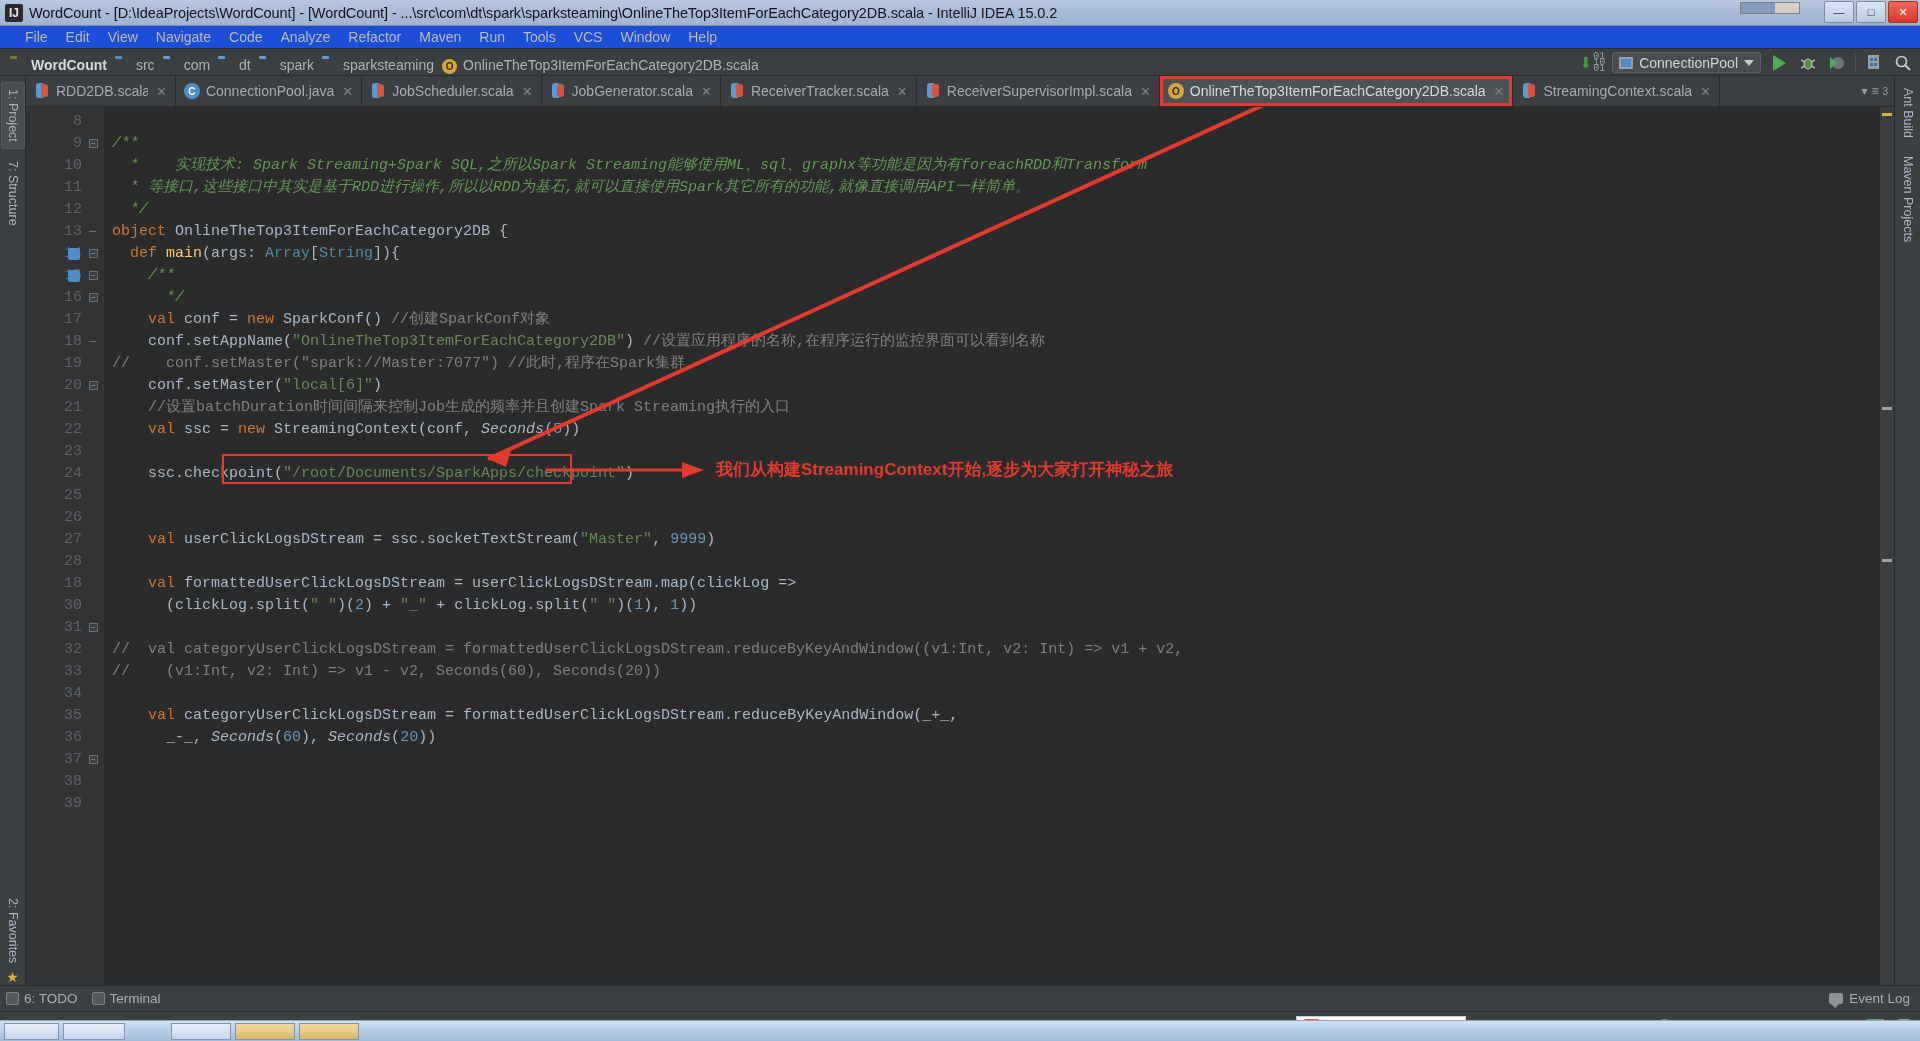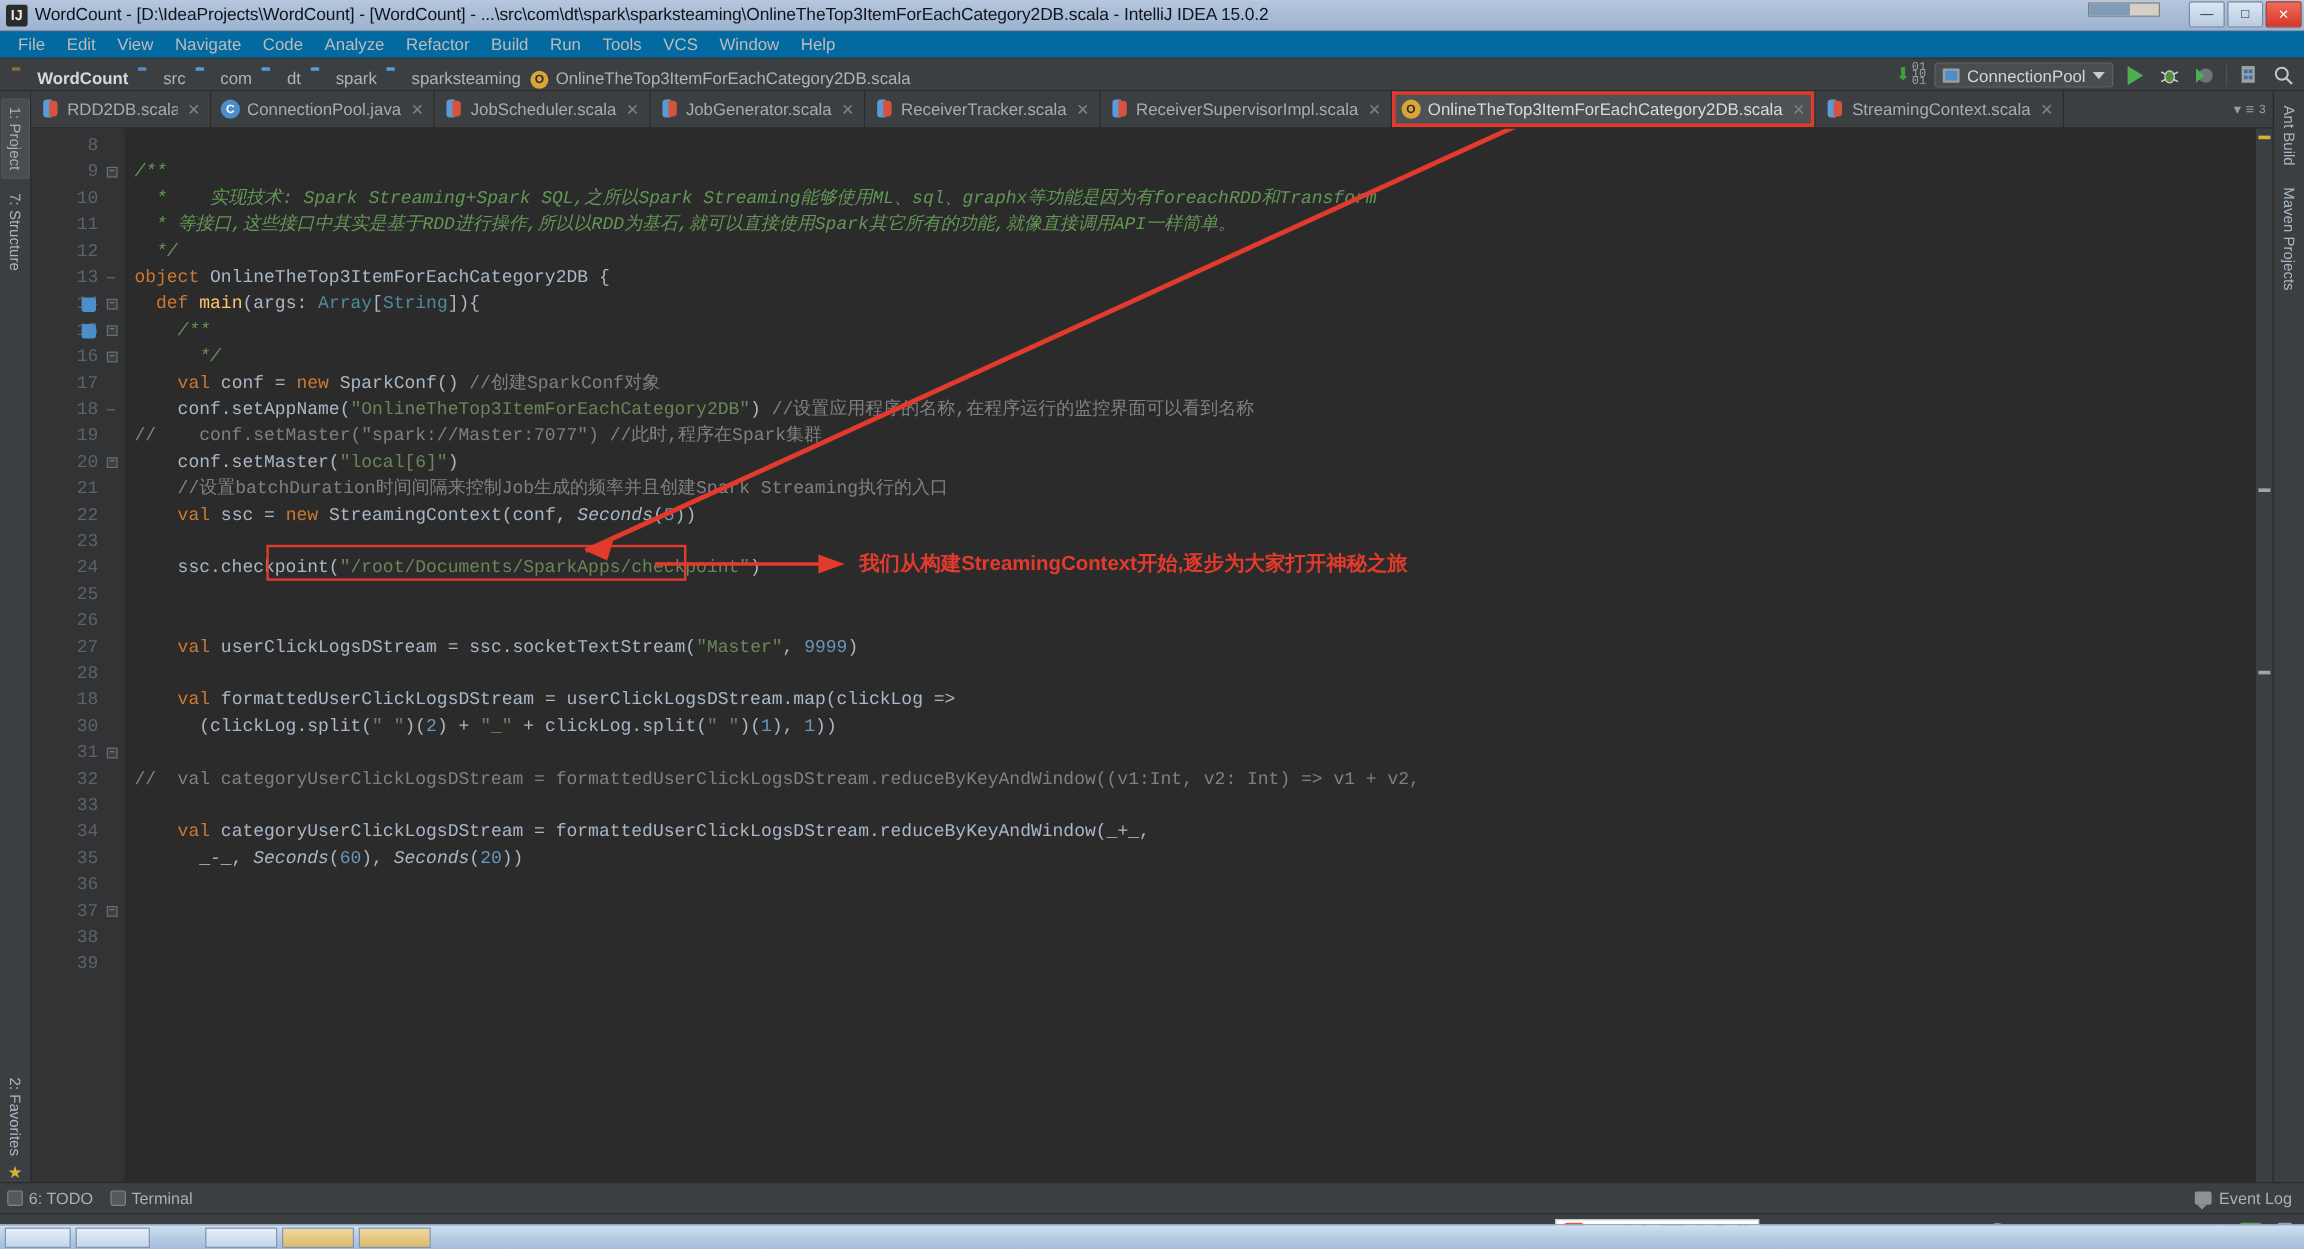--- a/index.html
+++ b/index.html
@@ -38,22 +38,22 @@
     width: 30px; height: 22px;
     background: linear-gradient(to bottom,#dbe6f4,#b9ccdf);
     border: 1px solid #7a8ca3; border-radius: 2px;
     display: flex; align-items: center; justify-content: center;
     font-size: 11px; color: #1c2430;
   }
   .winbtn.close { background: linear-gradient(to bottom,#f06a5a,#d6372a); color: #fff; border-color:#a72e22; }
 
   
   #menubar {
-    height: 23px; background: #0369a1;
-    display: flex; align-items: center; padding-left: 6px;
+    height: 23px; background: #1d4ed8;
+    display: flex; align-items: center; padding-left: 16px;
     border-bottom: 1px solid #2b2b2b;
   }
   #menubar .mi {
     font-size: 14px; color: #bbbbbb;
     padding: 2px 9px; white-space: nowrap;
   }
 
   
   #navbar {
     height: 27px; background: #3c3f41;
@@ -243,21 +243,21 @@
 </div>
 
 <div id="menubar">
     <div class="mi">File</div>
     <div class="mi">Edit</div>
     <div class="mi">View</div>
     <div class="mi">Navigate</div>
     <div class="mi">Code</div>
     <div class="mi">Analyze</div>
     <div class="mi">Refactor</div>
-    <div class="mi">Build</div>
+    <div class="mi">Maven</div>
     <div class="mi">Run</div>
     <div class="mi">Tools</div>
     <div class="mi">VCS</div>
     <div class="mi">Window</div>
     <div class="mi">Help</div>
   </div>
 
 <div id="navbar">
   <div id="crumbs" style="display:flex;align-items:center;">
       <div class="crumb root">
@@ -476,20 +476,21 @@
           <div class="cl"><span class="plain"></span></div>
           <div class="cl"><span class="plain">    ssc.checkpoint(</span><span class="str">"/root/Documents/SparkApps/checkpoint"</span><span class="plain">)</span></div>
           <div class="cl"><span class="plain"></span></div>
           <div class="cl"><span class="plain"></span></div>
           <div class="cl"><span class="plain">    </span><span class="kw">val </span><span class="plain">userClickLogsDStream = ssc.socketTextStream(</span><span class="str">"Master"</span><span class="plain">, </span><span class="num">9999</span><span class="plain">)</span></div>
           <div class="cl"><span class="plain"></span></div>
           <div class="cl"><span class="plain">    </span><span class="kw">val </span><span class="plain">formattedUserClickLogsDStream = userClickLogsDStream.map(clickLog =&gt;</span></div>
           <div class="cl"><span class="plain">      (clickLog.split(</span><span class="str">" "</span><span class="plain">)(</span><span class="num">2</span><span class="plain">) + </span><span class="str">"_"</span><span class="plain"> + clickLog.split(</span><span class="str">" "</span><span class="plain">)(</span><span class="num">1</span><span class="plain">), </span><span class="num">1</span><span class="plain">))</span></div>
           <div class="cl"><span class="plain"></span></div>
           <div class="cl"><span class="cm2">//  val categoryUserClickLogsDStream = formattedUserClickLogsDStream.reduceByKeyAndWindow((v1:Int, v2: Int) =&gt; v1 + v2,</span></div>
+          <div class="cl"><span class="cm2">//    (v1:Int, v2: Int) =&gt; v1 - v2, Seconds(60), Seconds(20))</span></div>
           <div class="cl"><span class="plain"></span></div>
           <div class="cl"><span class="plain">    </span><span class="kw">val </span><span class="plain">categoryUserClickLogsDStream = formattedUserClickLogsDStream.reduceByKeyAndWindow(_+_,</span></div>
           <div class="cl"><span class="plain">      _-_, </span><span class="plain" style="font-style: italic;">Seconds</span><span class="plain">(</span><span class="num">60</span><span class="plain">), </span><span class="plain" style="font-style: italic;">Seconds</span><span class="plain">(</span><span class="num">20</span><span class="plain">))</span></div>
           <div class="cl"><span class="plain"></span></div>
         </div>
       <div id="markers">
         <div class="mk" style="top:6px;background:#d8b13a;"></div>
         <div class="mk" style="top:300px;background:#a0a4a8;"></div>
         <div class="mk" style="top:452px;background:#a0a4a8;"></div>
       </div>

